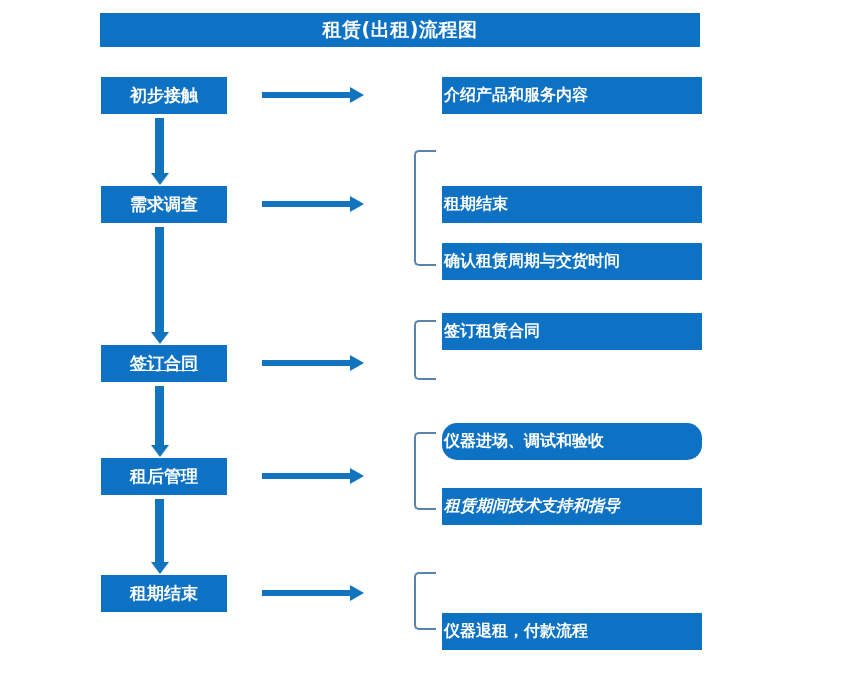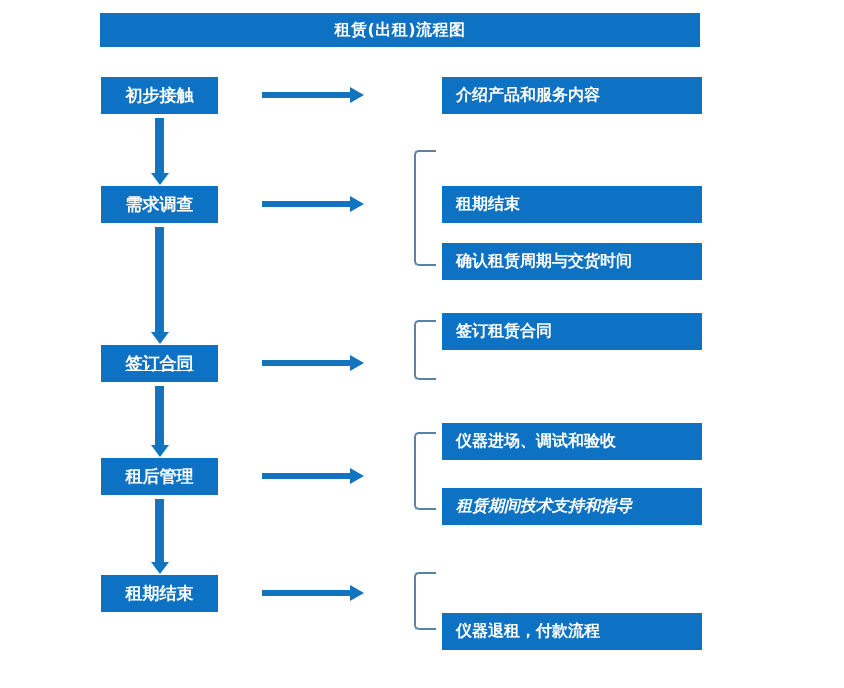--- a/index.html
+++ b/index.html
@@ -20,52 +20,52 @@
 
   
   .title-bar {
     position: absolute;
     left: 100px;
     top: 13px;
     width: 600px;
     height: 34px;
     background: #0d72c4;
     color: #ffffff;
-    font-size: 16px;
+    font-size: 19px;
     font-weight: bold;
     display: flex;
     align-items: center;
     justify-content: center;
     letter-spacing: 0.5px;
   }
 
   
   .box {
     position: absolute;
     background: #0d72c4;
     color: #ffffff;
     font-weight: bold;
     display: flex;
     align-items: center;
     box-sizing: border-box;
   }
   .box.stage {
     left: 101px;
-    width: 117px;
+    width: 126px;
     height: 37px;
     font-size: 17px;
     justify-content: center;
   }
   .box.detail {
     left: 442px;
     width: 260px;
     height: 37px;
     font-size: 16px;
     justify-content: flex-start;
-    padding-left: 14px;
+    padding-left: 2px;
   }
 
   
   .v-arrow {
     position: absolute;
     left: 155px;
     width: 9px;
     background: #1273bf;
   }
   .v-arrow::after {
@@ -147,18 +147,18 @@
   <div class="bracket" style="top:432px; height:78px;"></div>
   <div class="bracket" style="top:572px; height:58px;"></div>
 
   <div class="box detail" style="top:77px;">介绍产品和服务内容</div>
 
   <div class="box detail" style="top:186px;">租期结束</div>
   <div class="box detail" style="top:313px;">签订租赁合同</div>
 
   <div class="box detail" style="top:243px;">确认租赁周期与交货时间</div>
 
-  <div class="box detail" style="top:423px;">仪器进场、调试和验收</div>
+  <div class="box detail" style="top:423px;border-radius:15px;">仪器进场、调试和验收</div>
   <div class="box detail" style="top:488px;font-style:italic;">租赁期间技术支持和指导</div>
 
   <div class="box detail" style="top:613px;">仪器退租，付款流程</div>
 
 </div>
 
 </body></html>

